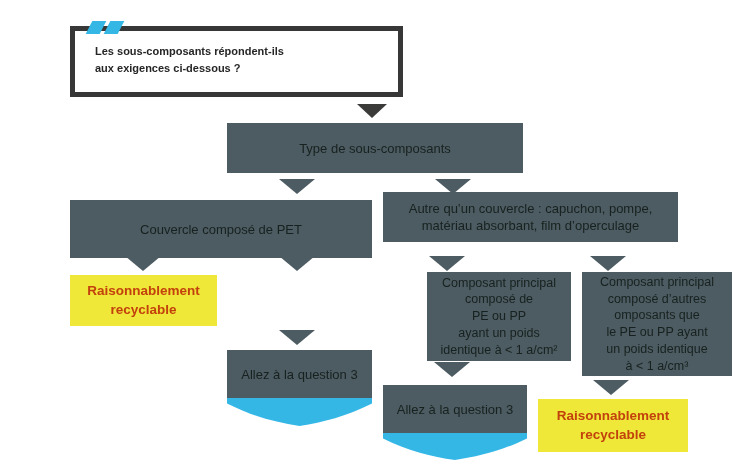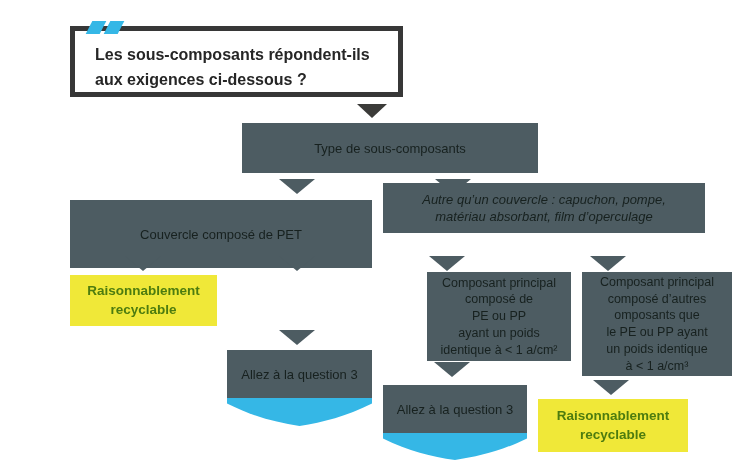--- a/index.html
+++ b/index.html
@@ -5,34 +5,34 @@
   html,body { margin:0; padding:0; background:#ffffff; }
   .canvas {
     position:relative; width:750px; height:473px; background:#ffffff;
     font-family:"Liberation Sans", sans-serif; overflow:hidden;
   }
   .box {
     position:absolute; display:flex; align-items:center; justify-content:center;
     text-align:center; box-sizing:border-box;
   }
   .slate { background:#4d5c62; color:#17211f; font-size:13px; }
-  .yellow { background:#f0e838; color:#4d7c0f; font-weight:bold; font-size:13.5px; }
+  .yellow { background:#f0e838; color:#c2410c; font-weight:bold; font-size:13.5px; }
   .lines { white-space:pre-line; line-height:1.34; }
   .small { font-size:12.5px; line-height:1.38;margin-left:44px; }
   .arrow {
     position:absolute; width:36px; height:15px; background:#4d5c62;
     clip-path:polygon(0 0,100% 0,50% 100%);
   }
   .arrow.dark { background:#3b3b39; width:30px; height:14px; }
   .qbox {
     position:absolute; left:70px; top:26px; width:323px; height:61px;
     background:#ffffff; border:5px solid #373737;
   }
   .qtext {
-    position:absolute; left:20px; top:12px; font-weight:bold; font-size:16px;
+    position:absolute; left:20px; top:12px; font-weight:bold; font-size:11px;
     color:#262626; white-space:pre-line; line-height:1.55; text-align:left;
   }
   .qicon { position:absolute; left:14px; top:-10px; display:flex; gap:4px; }
   .qicon i { display:block; width:14px; height:13px; background:#35b7e6; transform:skewX(-27deg); }
   .wave { position:absolute; }
   .wave svg { display:block; width:100%; height:100%; }
 </style>
 </head>
 <body>
 
@@ -42,32 +42,32 @@
     <span class="qicon">
         <i></i>
         <i></i>
       </span>
     <div class="qtext lines">Les sous-composants répondent-ils
 aux exigences ci-dessous ?</div>
   </div>
 
   <div class="arrow dark" style="left:357px; top:104px;"></div>
 
-  <div class="box slate" style="left:242px; top:123px; width:296px; height:50px;">
+  <div class="box slate" style="left:227px; top:123px; width:296px; height:50px;">
     <span>Type de sous-composants</span>
   </div>
 
   <div class="arrow" style="left:279px; top:179px;"></div>
   <div class="arrow" style="left:435px; top:179px;"></div>
 
-  <div class="box slate" style="left:70px; top:200px; width:302px; height:68px;">
+  <div class="box slate" style="left:70px; top:200px; width:302px; height:58px;">
     <span>Couvercle composé de PET</span>
   </div>
 
-  <div class="box slate" style="left:383px; top:183px; width:322px; height:50px;font-style:italic;">
+  <div class="box slate" style="left:383px; top:192px; width:295px; height:50px;">
     <span class="lines">Autre qu’un couvercle : capuchon, pompe,
 matériau absorbant, film d’operculage</span>
   </div>
 
   <div class="arrow" style="left:125px; top:256px;"></div>
   <div class="arrow" style="left:279px; top:256px;"></div>
   <div class="arrow" style="left:429px; top:256px;"></div>
   <div class="arrow" style="left:590px; top:256px;"></div>
 
   <div class="box yellow" style="left:70px; top:275px; width:147px; height:51px;">

